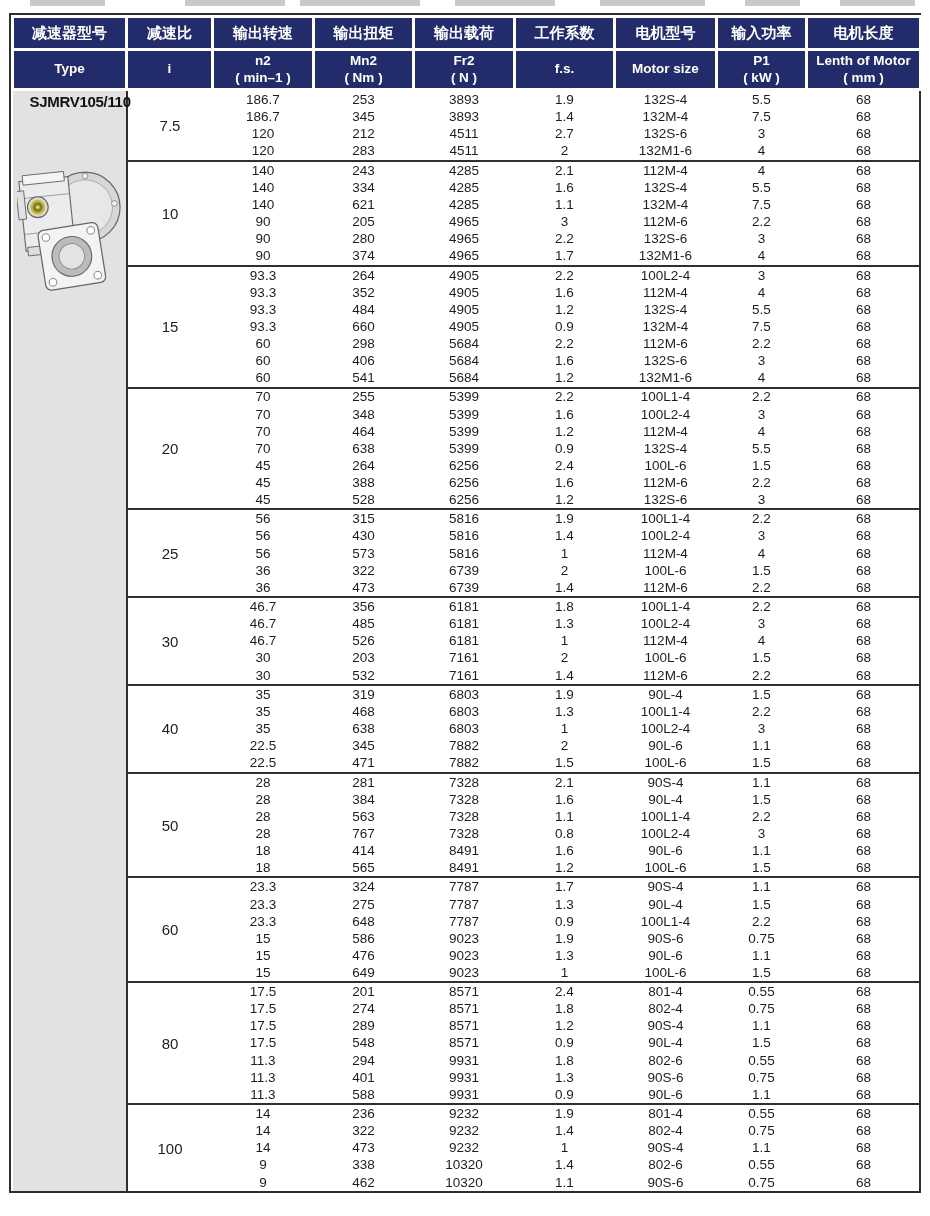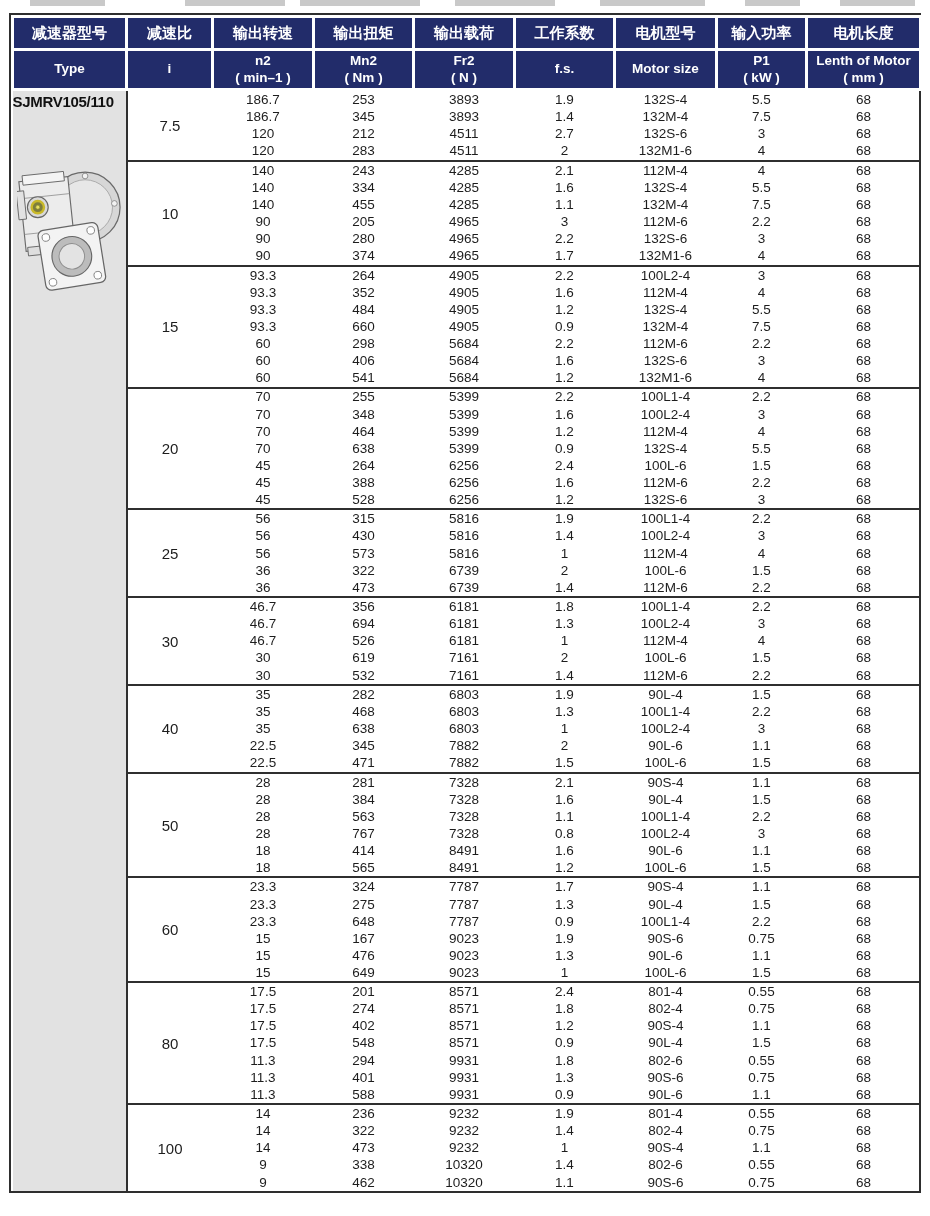--- a/index.html
+++ b/index.html
@@ -26,21 +26,21 @@
   tbody td{
     padding:0;margin:0;text-align:center;vertical-align:middle;
     font-size:13.5px;color:#1d1d1d;line-height:1.0;border:none;
   }
   tbody tr.gsep td{border-top:2px solid #2f2f2f;}
   td.type-cell{
     background:#e2e2e2;border-right:2px solid #2f2f2f;vertical-align:top;
     text-align:left;
   }
   .model-label{
-    font-size:15px;font-weight:bold;color:#111;padding:3px 2px 2px 0;
+    font-size:15px;font-weight:bold;color:#111;padding:3px 2px 2px 17px;
     letter-spacing:-0.3px;white-space:nowrap;
   }
   .gearbox-wrap{margin-top:38px;text-align:center;}
   td.i-cell{font-size:15px;}
 </style>
 </head>
 <body>
 
 <div class="artifact" style="left:30px;width:75px;"></div>
 <div class="artifact" style="left:185px;width:100px;"></div>
@@ -198,21 +198,21 @@
           <td>140</td>
           <td>334</td>
           <td>4285</td>
           <td>1.6</td>
           <td>132S-4</td>
           <td>5.5</td>
           <td>68</td>
         </tr>
         <tr>
           <td>140</td>
-          <td>455</td>
+          <td>621</td>
           <td>4285</td>
           <td>1.1</td>
           <td>132M-4</td>
           <td>7.5</td>
           <td>68</td>
         </tr>
         <tr>
           <td>90</td>
           <td>205</td>
           <td>4965</td>
@@ -418,58 +418,58 @@
           <td>46.7</td>
           <td>356</td>
           <td>6181</td>
           <td>1.8</td>
           <td>100L1-4</td>
           <td>2.2</td>
           <td>68</td>
         </tr>
         <tr>
           <td>46.7</td>
-          <td>694</td>
+          <td>485</td>
           <td>6181</td>
           <td>1.3</td>
           <td>100L2-4</td>
           <td>3</td>
           <td>68</td>
         </tr>
         <tr>
           <td>46.7</td>
           <td>526</td>
           <td>6181</td>
           <td>1</td>
           <td>112M-4</td>
           <td>4</td>
           <td>68</td>
         </tr>
         <tr>
           <td>30</td>
-          <td>619</td>
+          <td>203</td>
           <td>7161</td>
           <td>2</td>
           <td>100L-6</td>
           <td>1.5</td>
           <td>68</td>
         </tr>
         <tr>
           <td>30</td>
           <td>532</td>
           <td>7161</td>
           <td>1.4</td>
           <td>112M-6</td>
           <td>2.2</td>
           <td>68</td>
         </tr>
         <tr class="gsep">
           <td class="i-cell" rowspan="5">40</td>
           <td>35</td>
-          <td>282</td>
+          <td>319</td>
           <td>6803</td>
           <td>1.9</td>
           <td>90L-4</td>
           <td>1.5</td>
           <td>68</td>
         </tr>
         <tr>
           <td>35</td>
           <td>468</td>
           <td>6803</td>
@@ -583,21 +583,21 @@
           <td>23.3</td>
           <td>648</td>
           <td>7787</td>
           <td>0.9</td>
           <td>100L1-4</td>
           <td>2.2</td>
           <td>68</td>
         </tr>
         <tr>
           <td>15</td>
-          <td>167</td>
+          <td>586</td>
           <td>9023</td>
           <td>1.9</td>
           <td>90S-6</td>
           <td>0.75</td>
           <td>68</td>
         </tr>
         <tr>
           <td>15</td>
           <td>476</td>
           <td>9023</td>
@@ -629,21 +629,21 @@
           <td>17.5</td>
           <td>274</td>
           <td>8571</td>
           <td>1.8</td>
           <td>802-4</td>
           <td>0.75</td>
           <td>68</td>
         </tr>
         <tr>
           <td>17.5</td>
-          <td>402</td>
+          <td>289</td>
           <td>8571</td>
           <td>1.2</td>
           <td>90S-4</td>
           <td>1.1</td>
           <td>68</td>
         </tr>
         <tr>
           <td>17.5</td>
           <td>548</td>
           <td>8571</td>

